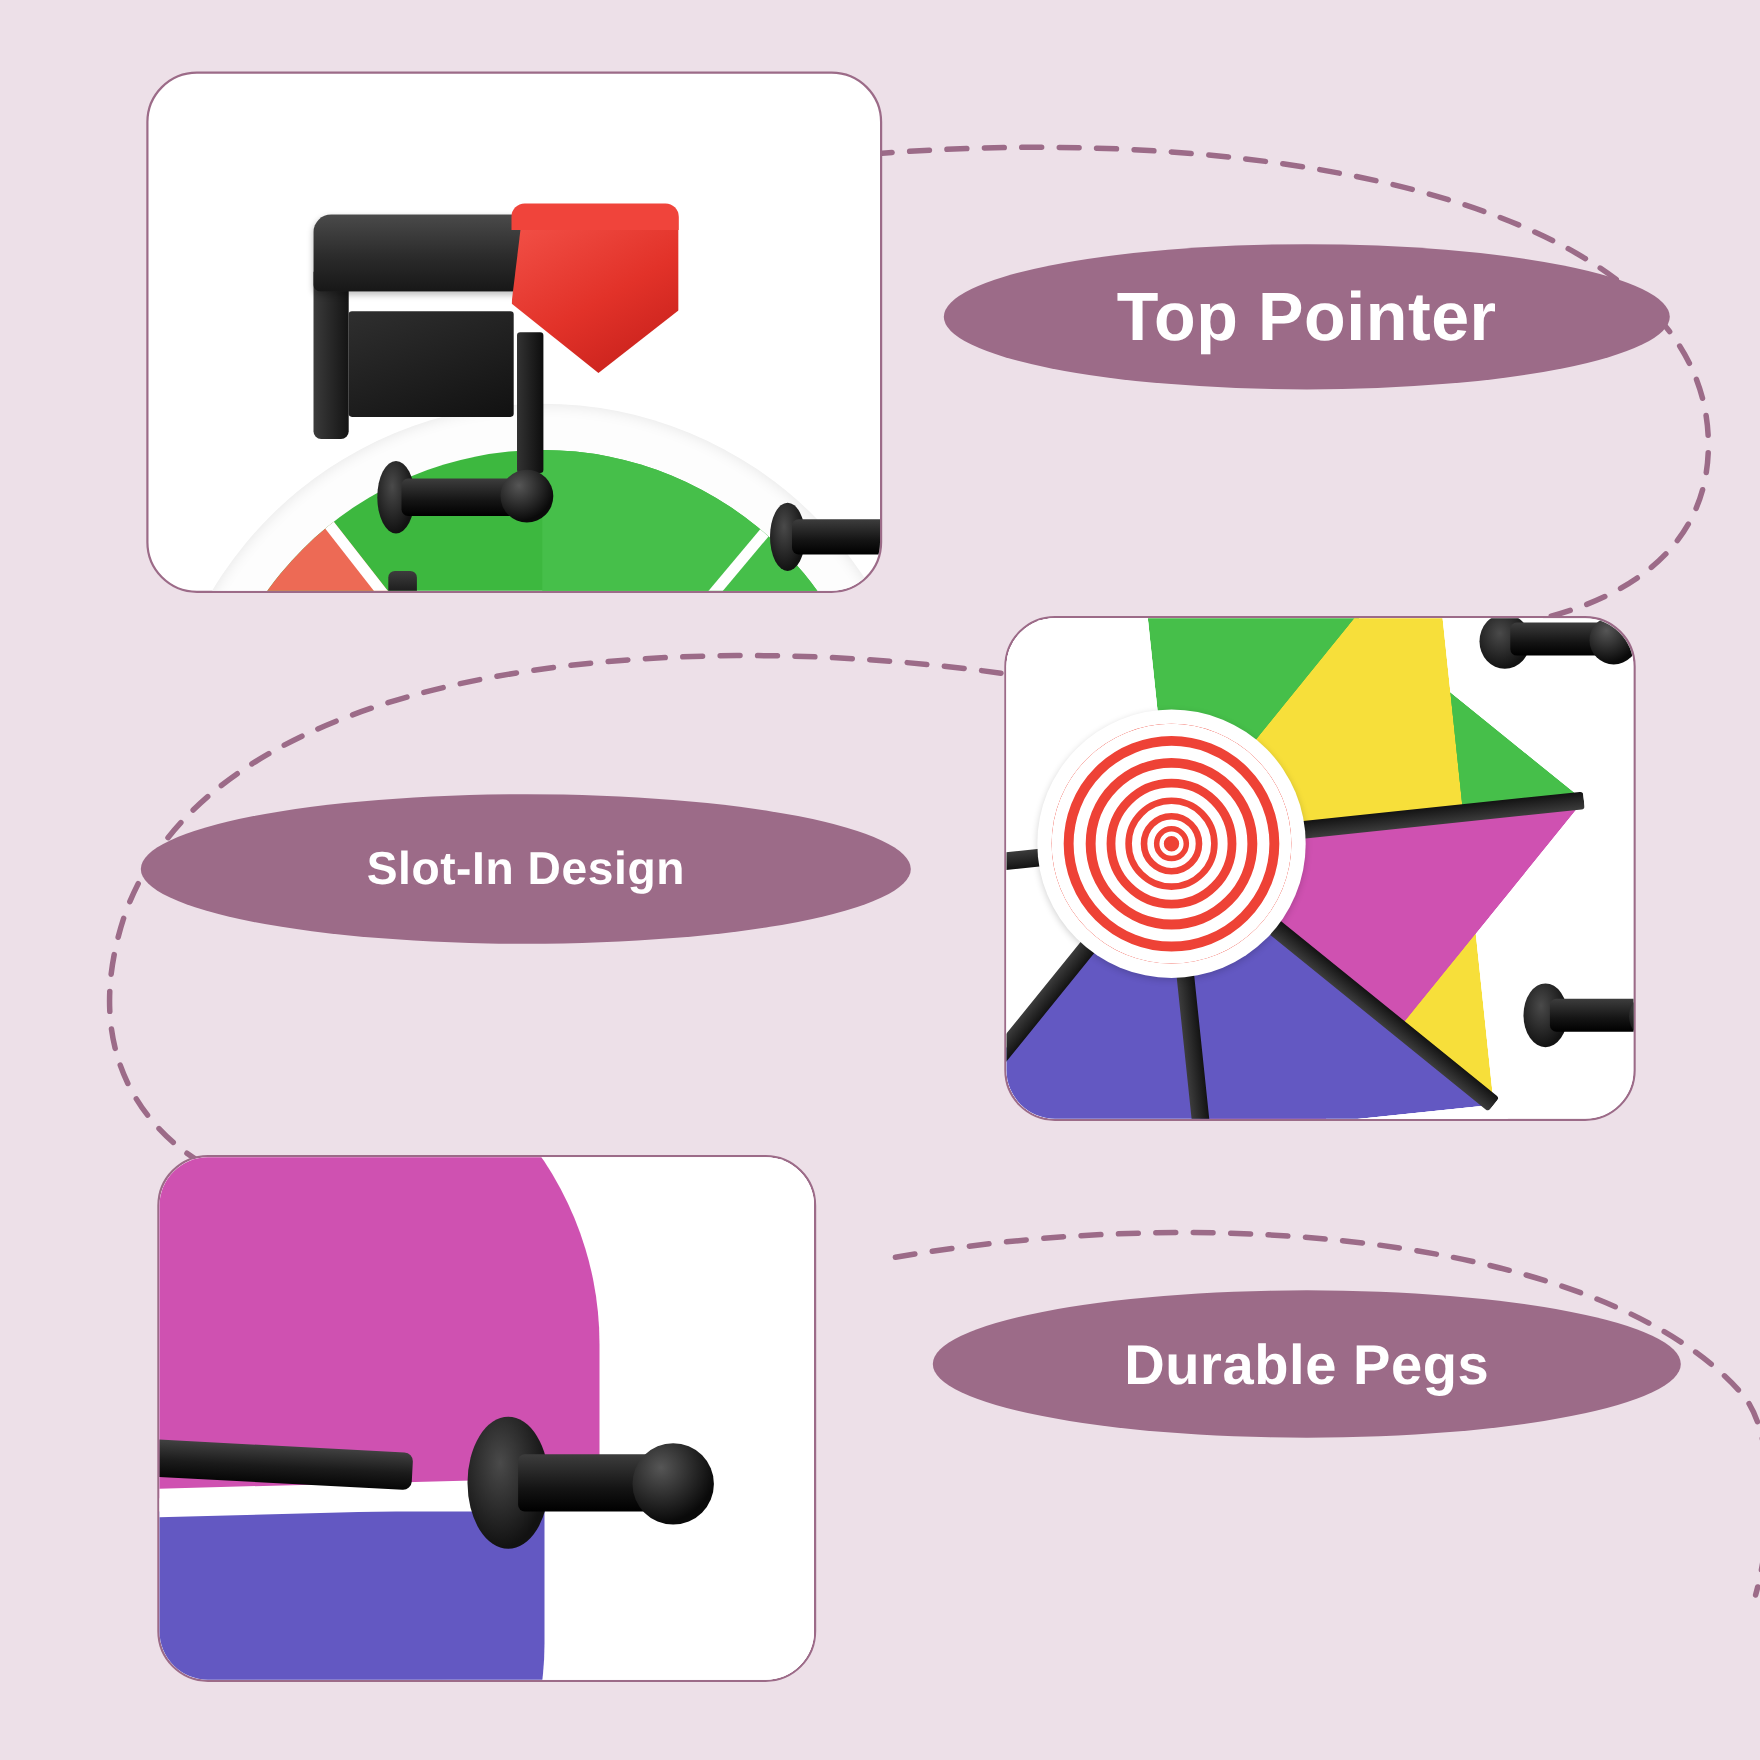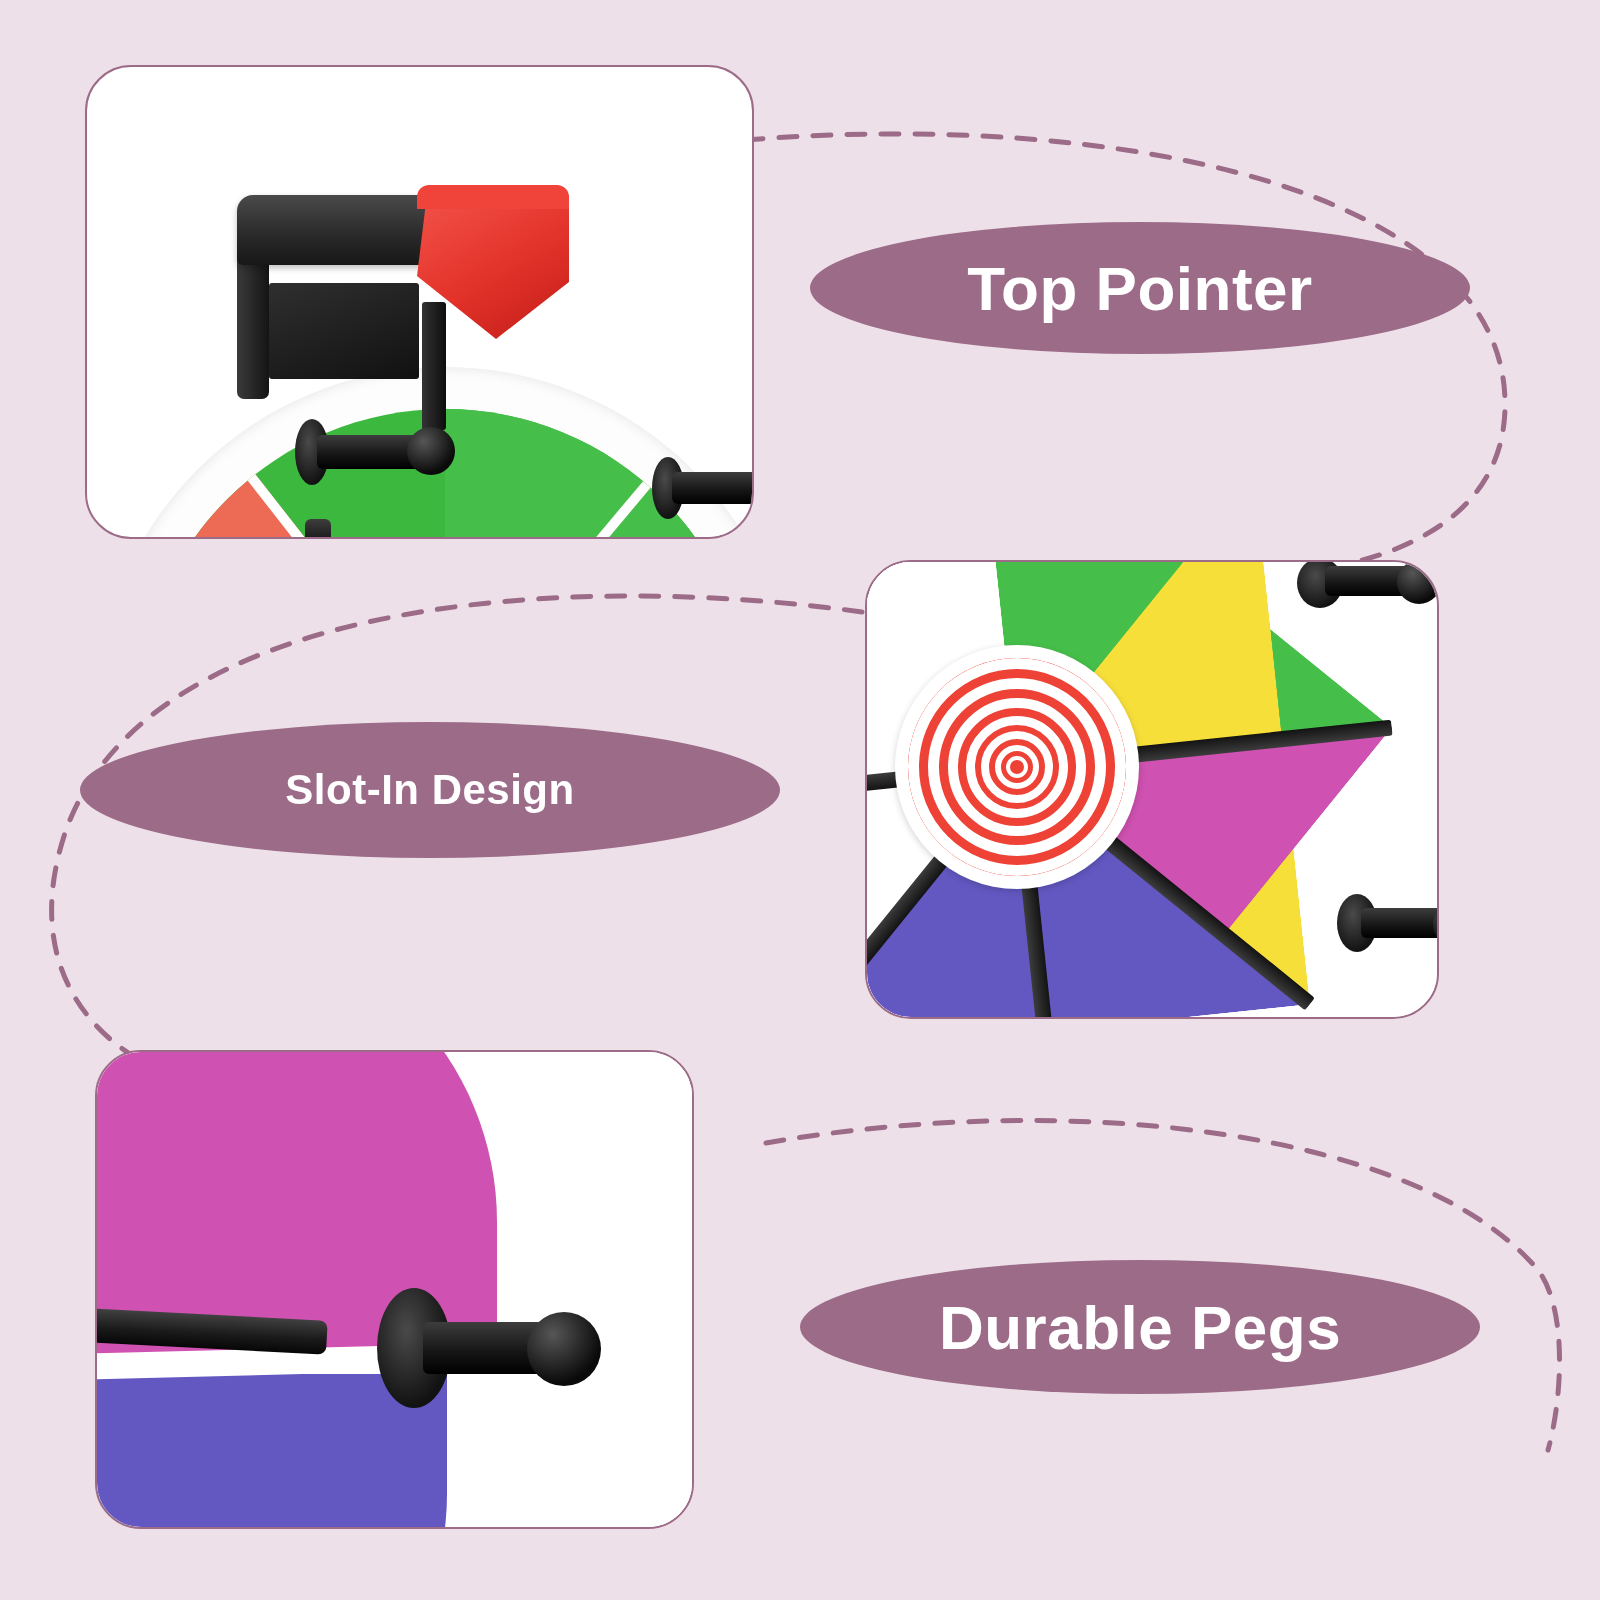--- a/index.html
+++ b/index.html
@@ -10,20 +10,21 @@
     width: 1600px;
     height: 1600px;
     background: #ede0e8;
     font-family: "Liberation Sans", sans-serif;
     overflow: hidden;
   }
   #stage {
     position: relative;
     width: 1548px;
     height: 1600px;
+    margin-left: 48px;
   }
 
   
   #connectors {
     position: absolute;
     left: 0; top: 0;
     width: 1600px; height: 1600px;
     pointer-events: none;
     z-index: 1;
   }
@@ -295,21 +296,21 @@
     background: #9c6b88;
     border-radius: 50%;
     color: #ffffff;
     font-weight: bold;
     letter-spacing: 0.5px;
     z-index: 3;
     white-space: nowrap;
   }
   .pill-1 { left: 810px;  top: 222px;  width: 660px; height: 132px; font-size: 62px; }
   .pill-2 { left: 80px;   top: 722px;  width: 700px; height: 136px; font-size: 42px; }
-  .pill-3 { left: 800px;  top: 1260px; width: 680px; height: 134px; font-size: 62px; }
+  .pill-3 { left: 800px;  top: 1173px; width: 680px; height: 134px; font-size: 51px; }
 </style>
 </head>
 <body>
 
 <div id="stage">
 
   <svg id="connectors" viewBox="0 0 1600 1600">
     <path d="M 745 140 C 1120 110, 1500 190, 1505 400 C 1509 560, 1300 590, 1160 570" fill="none" stroke="#9c6b88" stroke-width="5" stroke-dasharray="18 16" stroke-linecap="round"></path>
     <path d="M 862 612 C 560 570, 150 600, 66 830 C 20 965, 95 1035, 140 1060" fill="none" stroke="#9c6b88" stroke-width="5" stroke-dasharray="18 16" stroke-linecap="round"></path>
     <path d="M 766 1143 C 1070 1090, 1420 1130, 1538 1270 C 1568 1310, 1562 1400, 1548 1450" fill="none" stroke="#9c6b88" stroke-width="5" stroke-dasharray="18 16" stroke-linecap="round"></path>

